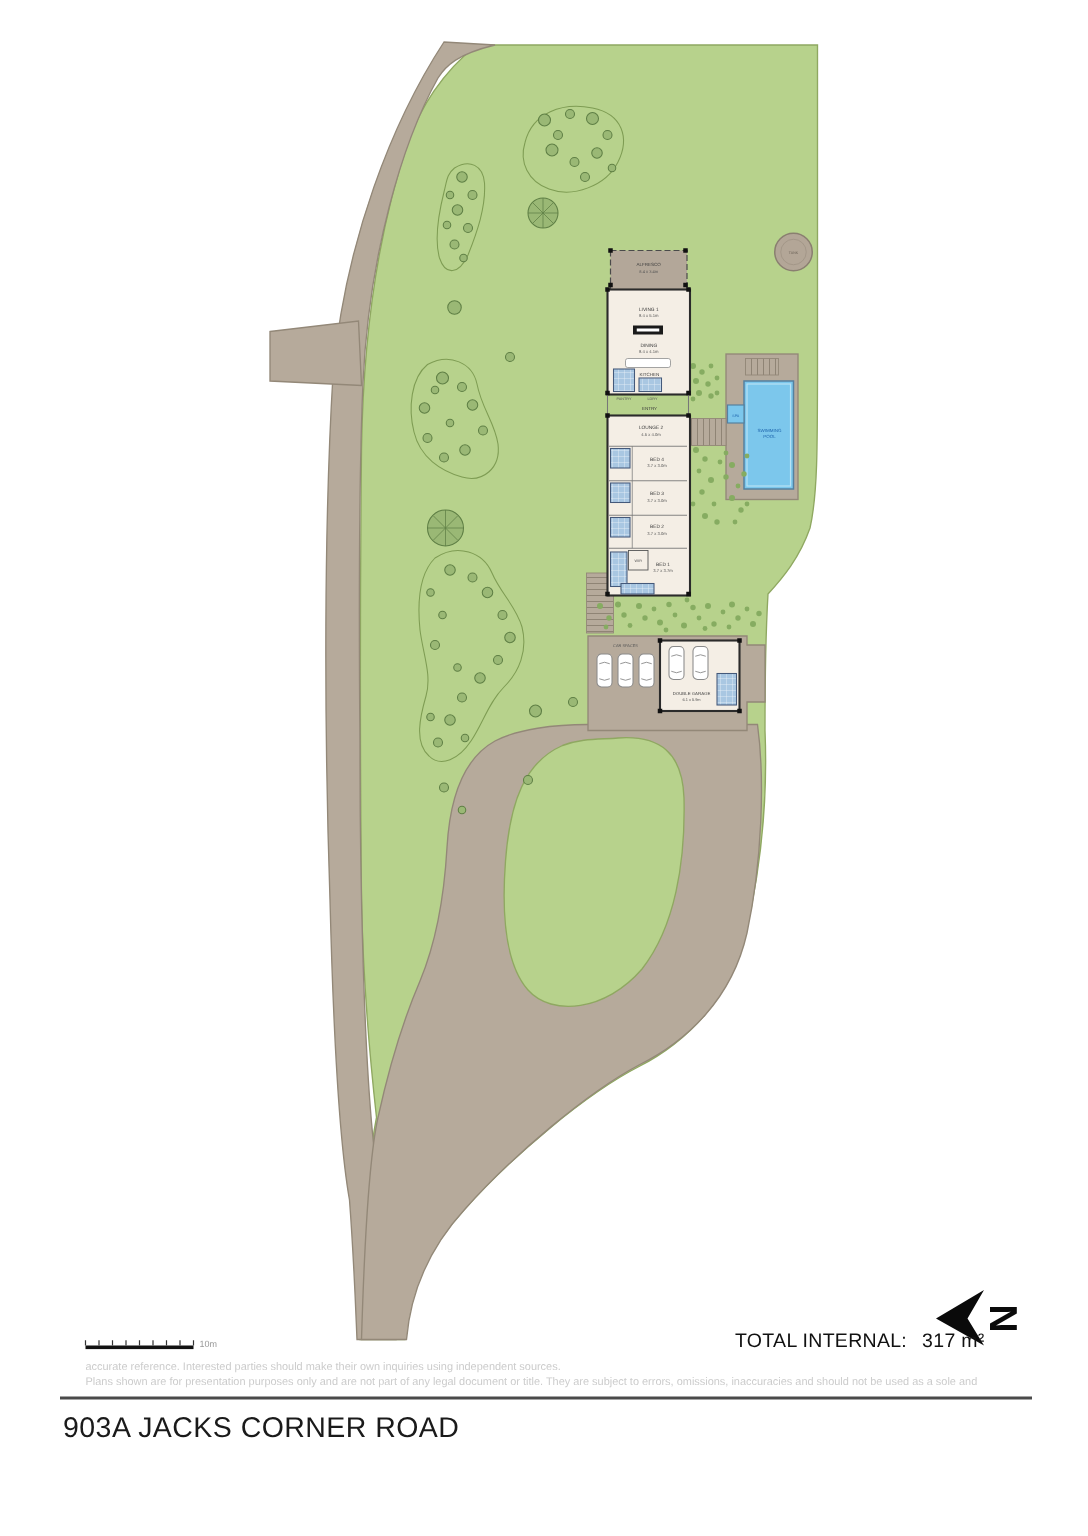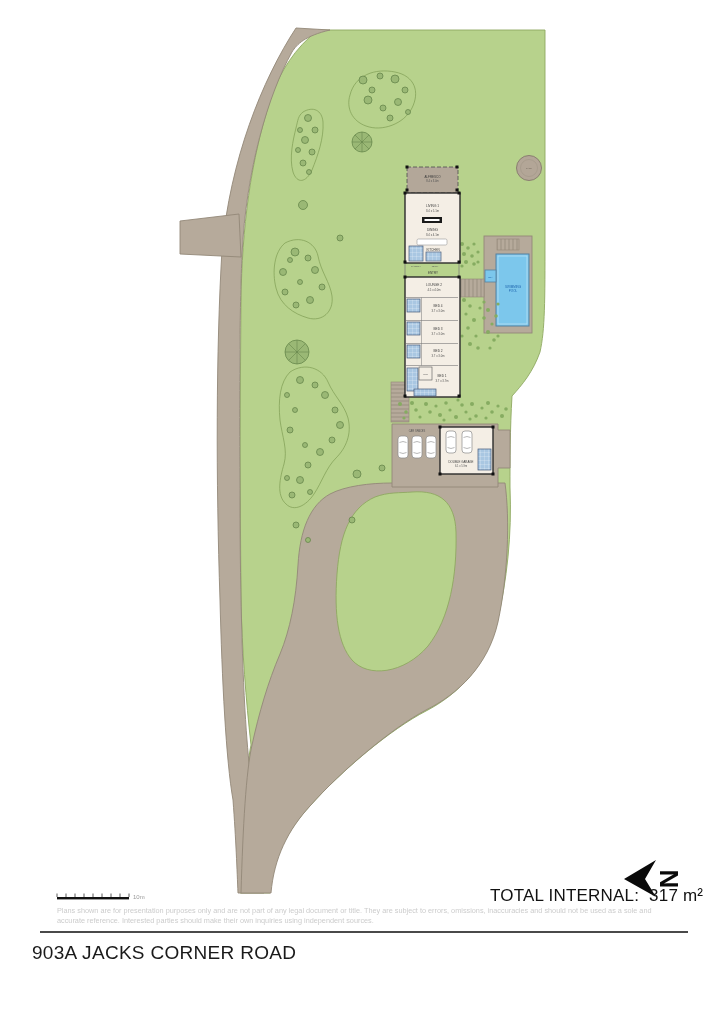--- a/index.html
+++ b/index.html
@@ -1,26 +1,26 @@
 <!DOCTYPE html>
 <html><head>
 <meta charset="utf-8">
 <style>
   html,body{margin:0;padding:0;background:#ffffff;}
   .page{position:relative;width:725px;height:1024px;background:#ffffff;overflow:hidden;
         font-family:"Liberation Sans",sans-serif;}
   .plan-svg{position:absolute;left:0;top:0;}
-  .total-internal{position:absolute;left:490px;top:886px;font-size:17px;color:#111;
+  .total-internal{position:absolute;left:490px;top:886px;font-size:13px;color:#111;
         letter-spacing:.2px;white-space:nowrap;}
   .total-internal .val{margin-left:10px;}
   .scale-label{position:absolute;left:133px;top:894px;font-size:6px;color:#9a9a9a;}
   .disclaimer{position:absolute;left:57px;top:906px;width:640px;font-size:7.3px;
         line-height:10px;color:#cccccc;white-space:nowrap;}
   .divider{position:absolute;left:40px;top:931px;width:648px;height:2px;background:#4a4a4a;}
-  .address-row{position:absolute;left:32px;top:942px;width:648px;display:flex;
+  .address-row{position:absolute;left:42px;top:942px;width:648px;display:flex;
         justify-content:space-between;align-items:baseline;}
   .address{font-size:19px;color:#1a1a1a;letter-spacing:.3px;}
   .locality{font-size:19px;color:#1a1a1a;letter-spacing:.3px;}
   text{font-family:"Liberation Sans",sans-serif;}
 </style>
 </head>
 <body>
 
 <div class="page">
 
@@ -354,22 +354,22 @@
   </g>
 </svg>
 
 <div class="total-internal">
   <span>TOTAL INTERNAL:</span><span class="val">317 m²</span>
 </div>
 
 <div class="scale-label">10m</div>
 
 <div class="disclaimer">
+  <div>accurate reference. Interested parties should make their own inquiries using independent sources.</div>
   <div>Plans shown are for presentation purposes only and are not part of any legal document or title. They are subject to errors, omissions, inaccuracies and should not be used as a sole and</div>
-  <div>accurate reference. Interested parties should make their own inquiries using independent sources.</div>
 </div>
 
 <div class="divider"></div>
 
 <div class="address-row">
   <span class="address">903A JACKS CORNER ROAD</span>
 </div>
 
 </div>
 

